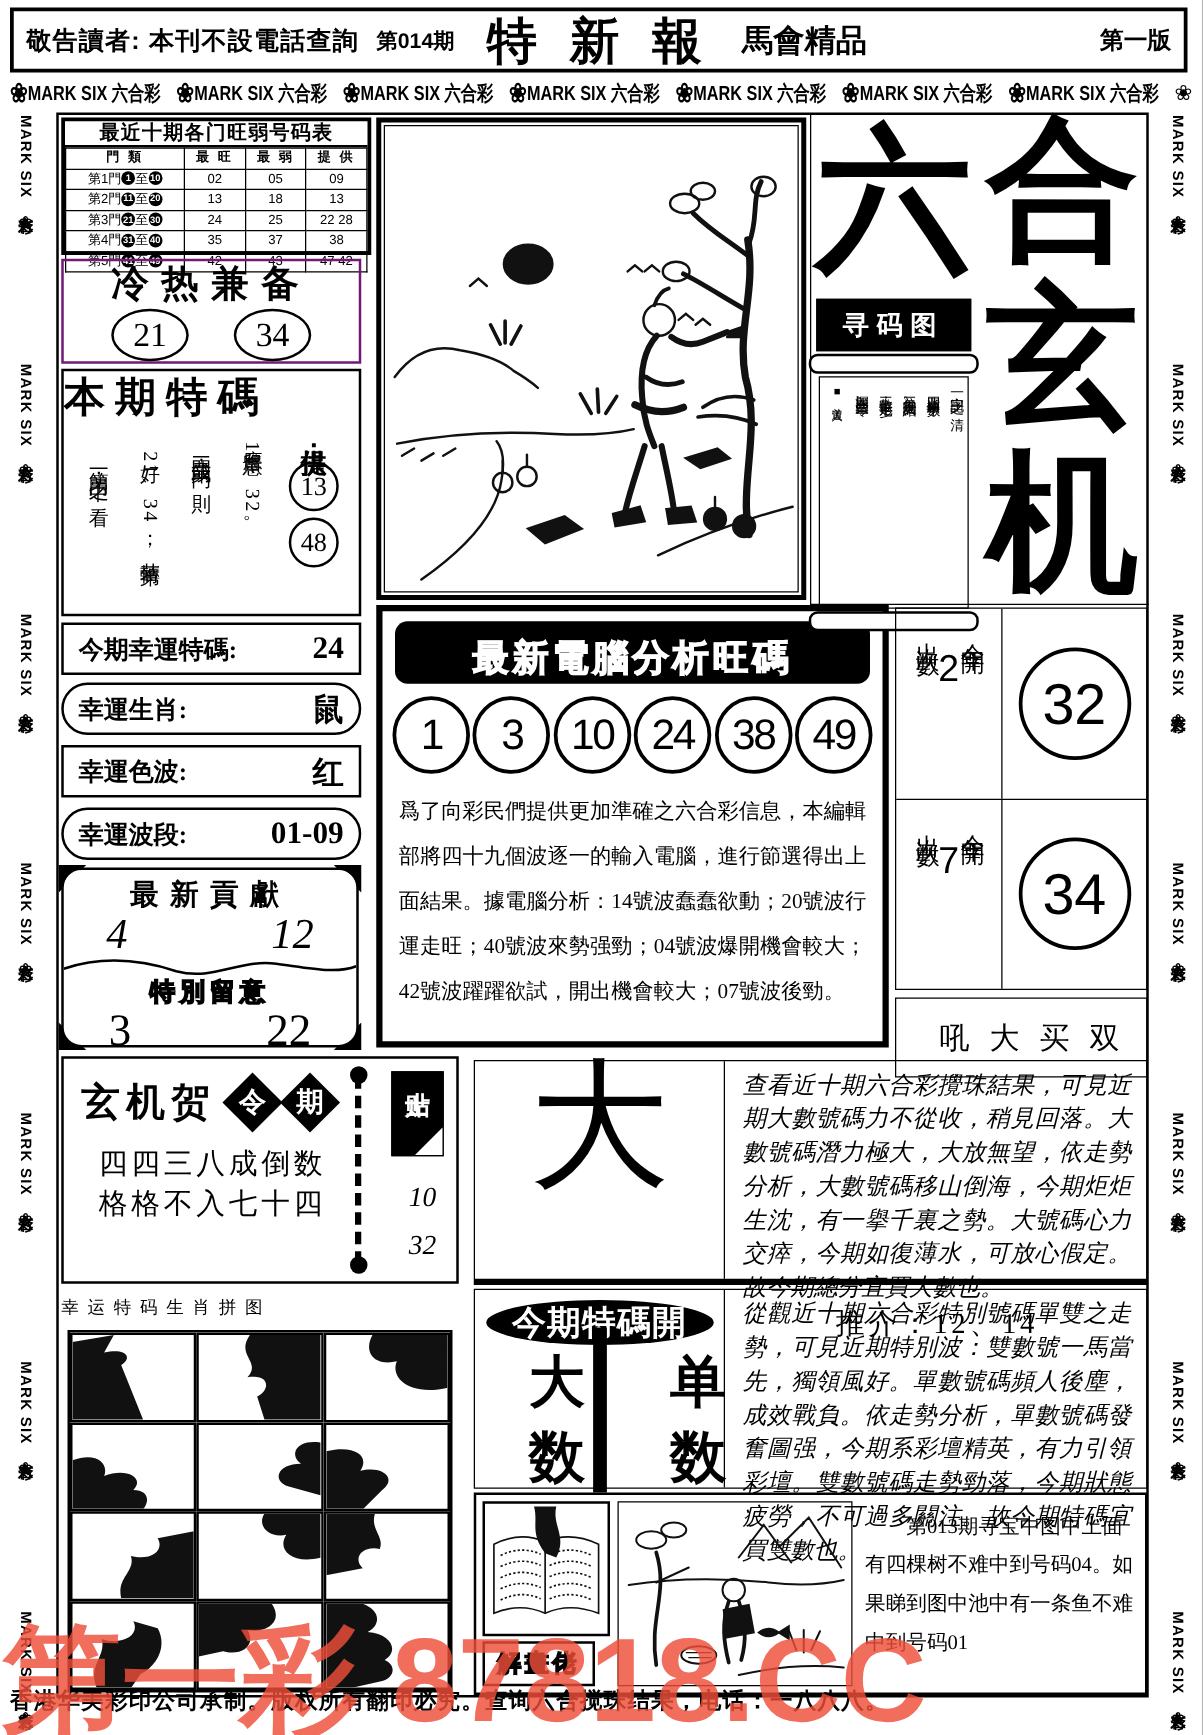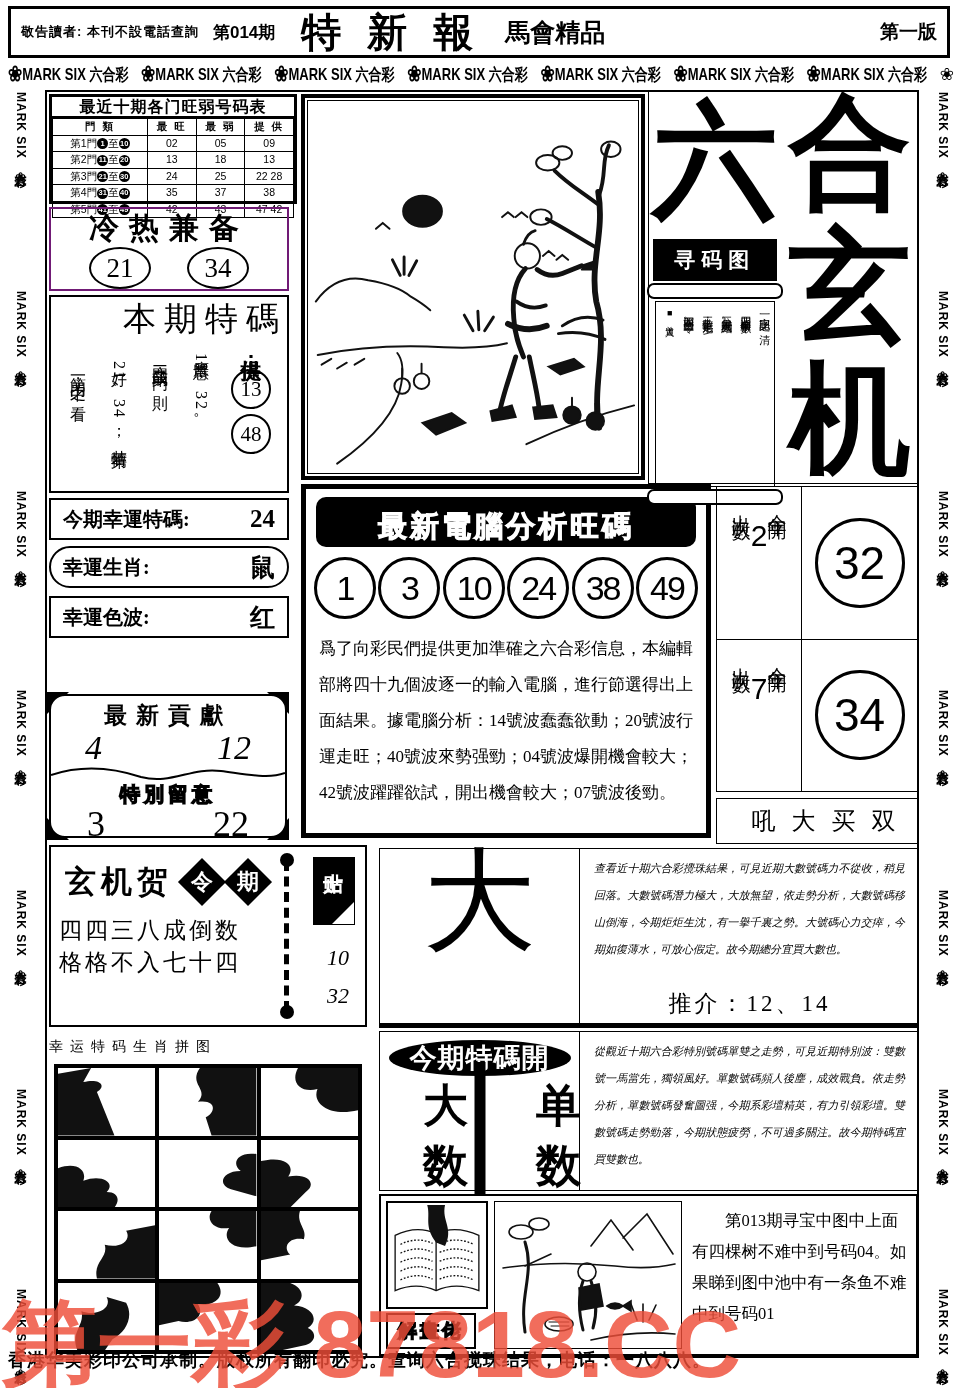--- a/index.html
+++ b/index.html
@@ -3,21 +3,21 @@
 <meta charset="utf-8">
 <style>
   html,body{margin:0;padding:0;background:#777;}
   #page{position:relative;width:962px;height:1388px;background:#fff;margin:0 auto;
         font-family:"Liberation Sans",sans-serif;color:#000;overflow:hidden;}
   .abs{position:absolute;}
 
   
   #hdr{left:8px;top:6px;width:942px;height:52px;border:3px solid #000;
        display:flex;align-items:center;padding:0 10px;box-sizing:border-box;}
-  #hdr .notice{font-size:13px;font-weight:bold;letter-spacing:1px;}
+  #hdr .notice{font-size:20px;font-weight:bold;letter-spacing:1px;}
   #hdr .issue{font-size:17px;font-weight:bold;margin-left:14px;}
   #hdr .ttl{font-size:40px;font-weight:bold;letter-spacing:26px;margin-left:26px;font-family:"Liberation Serif",serif;white-space:nowrap;}
   #hdr .brand{font-size:25px;font-weight:bold;font-family:"Liberation Serif",serif;margin-left:6px;white-space:nowrap;}
   #hdr .edition{font-size:19px;font-weight:bold;margin-left:auto;white-space:nowrap;}
   #ms-row{left:8px;top:60px;width:946px;height:28px;display:flex;align-items:center;justify-content:space-between;}
   #ms-row .msu{display:flex;align-items:center;font-weight:bold;font-size:13px;white-space:nowrap;transform:scaleY(1.25);}
   #ms-row .flower{font-size:17px;}
 
   
   .strip{top:92px;width:40px;height:1290px;display:flex;flex-direction:column;justify-content:space-between;align-items:center;}
@@ -37,21 +37,21 @@
 
   
   #coldhot{left:49px;top:207px;width:240px;height:84px;border:2px solid #701a75;box-sizing:border-box;text-align:center;}
   #coldhot .t{font-size:30px;font-weight:bold;letter-spacing:10px;font-family:"Liberation Serif",serif;line-height:38px;}
   #coldhot .nums{display:flex;justify-content:space-around;padding:0 20px;}
   .ell{display:flex;align-items:center;justify-content:center;width:58px;height:38px;border:2px solid #000;border-radius:50%;
        font-size:27px;font-family:"Liberation Serif",serif;}
 
   
   #speccode{left:49px;top:295px;width:240px;height:198px;border:2px solid #000;box-sizing:border-box;}
-  #speccode .t{font-size:33px;font-weight:normal;text-align:right;letter-spacing:8px;font-family:"Liberation Serif",serif;line-height:44px;}
+  #speccode .t{font-size:33px;font-weight:bold;text-align:left;letter-spacing:8px;font-family:"Liberation Serif",serif;line-height:44px;}
   #sc-cols{display:flex;flex-direction:row-reverse;justify-content:space-around;height:146px;padding:2px 6px 0 6px;}
   #sc-cols .col{writing-mode:vertical-rl;text-orientation:mixed;font-size:16px;font-family:"Liberation Serif",serif;letter-spacing:2px;}
   #sc-provide{display:flex;flex-direction:column;align-items:center;}
   #sc-provide .lbl{writing-mode:vertical-rl;font-size:21px;font-weight:bold;font-family:"Liberation Serif",serif;}
   .pcirc{display:flex;align-items:center;justify-content:center;width:36px;height:36px;border:2px solid #000;border-radius:50%;
          font-size:21px;margin-top:5px;font-family:"Liberation Serif",serif;}
 
   
   .lrow{left:49px;width:240px;height:42px;border:2px solid #000;box-sizing:border-box;display:flex;align-items:center;
         justify-content:space-between;padding:0 12px;background:#fff;}
@@ -69,21 +69,21 @@
   #contrib .sp{font-size:20px;font-weight:bold;letter-spacing:4px;text-align:center;color:#fff;
                -webkit-text-stroke:1.3px #000;line-height:22px;}
   #contrib .n2{display:flex;justify-content:space-between;padding:0 36px;font-size:36px;font-family:"Liberation Serif",serif;line-height:38px;}
 
   
   #xj{left:49px;top:845px;width:318px;height:182px;border:2px solid #000;box-sizing:border-box;}
   #xj .trow{display:flex;align-items:center;padding:14px 0 0 14px;}
   #xj .tt{font-size:31px;font-weight:bold;font-family:"Liberation Serif",serif;letter-spacing:5px;}
   .diam{width:34px;height:34px;background:#000;transform:rotate(45deg);margin-left:12px;display:flex;align-items:center;justify-content:center;}
   .diam span{transform:rotate(-45deg);color:#fff;font-size:22px;font-weight:bold;font-family:"Liberation Serif",serif;}
-  #xj .poem{font-size:23px;font-family:"Liberation Serif",serif;letter-spacing:3px;padding:12px 0 0 8px;line-height:32px;white-space:pre-line;}
+  #xj .poem{font-size:23px;font-family:"Liberation Serif",serif;letter-spacing:3px;padding:12px 0 0 28px;line-height:32px;white-space:pre-line;}
   #xj .dash{position:absolute;right:76px;top:14px;bottom:14px;border-left:5px dashed #000;}
   #xj .dash:before,#xj .dash:after{content:"";position:absolute;left:-9px;width:14px;height:14px;background:#000;border-radius:50%;}
   #xj .dash:before{top:-8px;} #xj .dash:after{bottom:-8px;}
   #xj .tipbox{position:absolute;right:10px;top:10px;width:40px;height:66px;background:#000;border:1px solid #000;
               display:flex;align-items:flex-start;justify-content:center;}
   #xj .tipbox span{writing-mode:vertical-rl;color:#fff;font-size:20px;font-weight:bold;font-family:"Liberation Serif",serif;}
   #xj .tipbox:after{content:"";position:absolute;right:0;bottom:0;border-style:solid;border-width:0 0 22px 22px;border-color:transparent transparent #fff transparent;}
   #xj .tips{position:absolute;right:16px;top:92px;font-size:22px;font-style:italic;font-family:"Liberation Serif",serif;line-height:38px;}
 
   
@@ -132,33 +132,33 @@
   .scell+.scell{border-top:1.5px solid #000;}
   .scell .lpart{width:84px;border-right:1px solid #000;display:flex;flex-direction:column;align-items:center;padding-top:12px;}
   .scell .labs{display:flex;flex-direction:row-reverse;gap:10px;}
   .scell .labs span{writing-mode:vertical-rl;font-size:19px;font-family:"Liberation Serif",serif;letter-spacing:4px;}
   .scell .cnt{font-size:30px;font-family:"Liberation Sans",sans-serif;margin-top:8px;}
   .scell .rpart{flex:1;display:flex;align-items:center;justify-content:center;}
   .bigcirc{display:flex;align-items:center;justify-content:center;width:84px;height:84px;border:3px solid #000;border-radius:50%;
            font-size:46px;font-family:"Liberation Sans",sans-serif;}
 
   
-  #banner{left:716px;top:798px;width:202px;height:46px;border:1.5px solid #000;box-sizing:border-box;
+  #banner{left:716px;top:798px;width:202px;height:64px;border:1.5px solid #000;box-sizing:border-box;
           display:flex;align-items:center;justify-content:center;font-size:24px;font-family:"Liberation Serif",serif;letter-spacing:16px;padding-left:29px;}
 
   
   .sect{left:379px;width:539px;box-sizing:border-box;border:1px solid #000;display:flex;}
   #sect-total{top:848px;height:180px;border-bottom:5px solid #000;}
   #sect-spec{top:1031px;height:160px;}
   .sect .lcell{width:199px;border-right:1px solid #000;position:relative;display:flex;flex-direction:column;align-items:center;}
   .oval{margin-top:8px;width:182px;height:62px;background:#000;border-radius:50%;display:flex;align-items:center;justify-content:center;}
   .oval span{color:#fff;font-size:27px;font-weight:bold;font-family:"Liberation Serif",serif;letter-spacing:1px;}
   #big-da{font-size:112px;font-family:"Liberation Serif",serif;line-height:1;margin-top:-4px;}
   .sect .rcell{flex:1;padding:6px 12px 4px 14px;display:flex;flex-direction:column;}
-  .sect .rtext{font-size:11px;font-family:"Liberation Serif",serif;font-style:italic;line-height:27px;text-align:justify;}
+  .sect .rtext{font-size:19px;font-family:"Liberation Serif",serif;font-style:italic;line-height:27px;text-align:justify;}
   .sect .rec{margin-top:auto;text-align:center;font-size:23px;font-family:"Liberation Serif",serif;letter-spacing:3px;line-height:30px;}
   #spec-pair{position:relative;width:100%;flex:1;display:flex;align-items:center;justify-content:center;}
   #spec-bar{position:absolute;left:50%;transform:translateX(-50%);top:-14px;bottom:2px;width:11px;background:#000;}
   #spec-pair .w{font-size:45px;font-weight:bold;font-family:"Liberation Serif",serif;margin-left:45px;}
   #spec-pair .w.l{margin-right:34px;} #spec-pair .w.r{margin-left:34px;}
 
   
   #bot{left:379px;top:1194px;width:539px;height:162px;border:2.5px solid #000;box-sizing:border-box;display:flex;padding:5px;}
   #bot .bookcell{width:102px;display:flex;flex-direction:column;}
   #bot .bookbox{border:2px solid #000;height:104px;}
@@ -313,20 +313,24 @@
     <span class="lab">今期幸運特碼:</span>
     <span class="val">24</span>
   </div>
   <div class="abs lrow round" style="top:546px;">
     <span class="lab">幸運生肖:</span>
     <span class="val">鼠</span>
   </div>
   <div class="abs lrow" style="top:596px;">
     <span class="lab">幸運色波:</span>
     <span class="val">红</span>
+  </div>
+  <div class="abs lrow round" style="top:646px;">
+    <span class="lab">幸運波段:</span>
+    <span class="val">01-09</span>
   </div>
 
   <div class="abs" id="contrib">
     <div class="cwedge" style="left:-2px;top:-2px;border-style:solid;border-width:22px 22px 0 0;border-color:#000 transparent transparent transparent;"></div>
     <div class="cwedge" style="right:-2px;top:-2px;border-style:solid;border-width:0 22px 22px 0;border-color:transparent #000 transparent transparent;"></div>
     <div class="cwedge" style="right:-2px;bottom:-2px;border-style:solid;border-width:0 0 22px 22px;border-color:transparent transparent #000 transparent;"></div>
     <div class="cwedge" style="left:-2px;bottom:-2px;border-style:solid;border-width:22px 0 0 22px;border-color:transparent transparent transparent #000;"></div>
     <div class="box">
       <div class="t">最新貢獻</div>
       <div class="n1">

